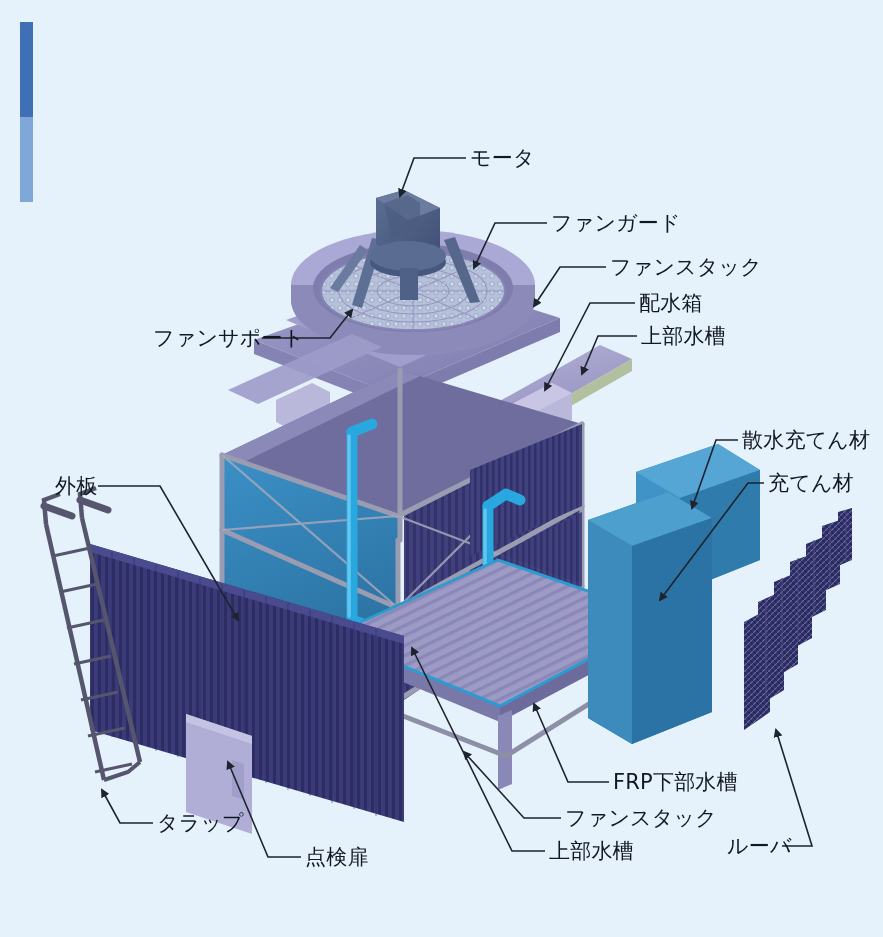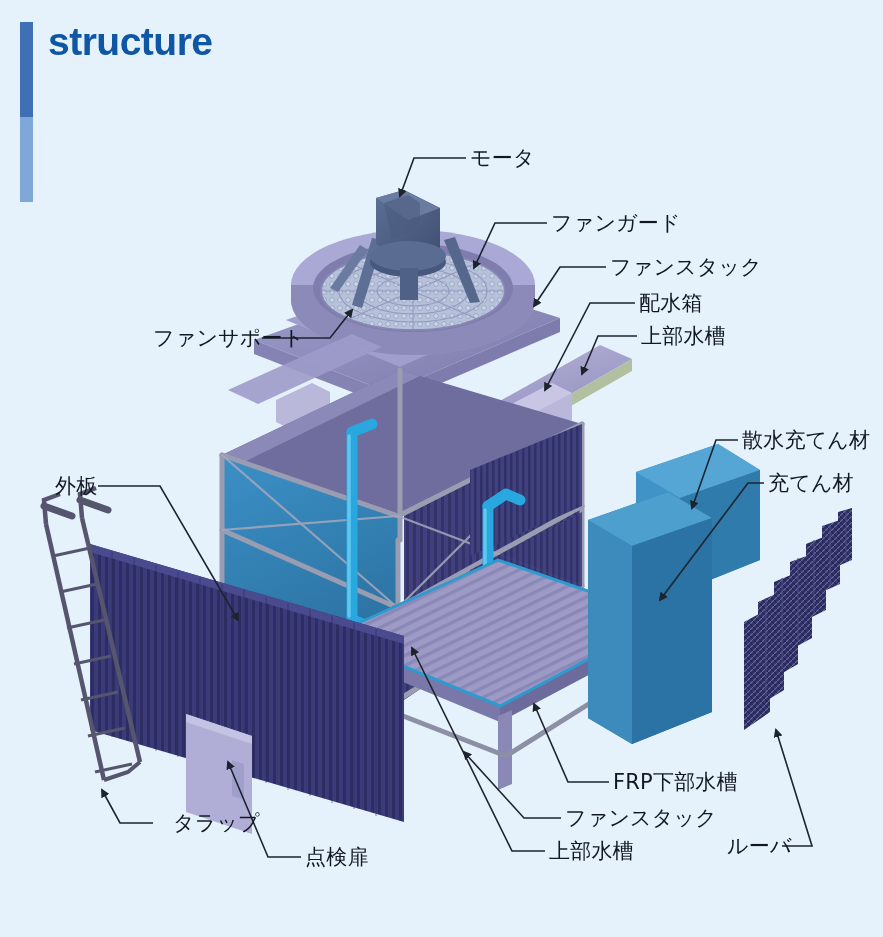--- a/index.html
+++ b/index.html
@@ -82,21 +82,20 @@
 </style>
 </head>
 <body>
 
 <div id="page">
 
   <div class="title-bar">
     <div class="seg-top"></div>
     <div class="seg-bot"></div>
   </div>
-  <div class="title-word">structure</div>
 
   <svg id="artwork" viewBox="0 0 883 937" xmlns="http://www.w3.org/2000/svg">
     <defs>
       <linearGradient id="gFanTop" x1="0" y1="0" x2="0.6" y2="1">
         <stop offset="0" stop-color="#bdbce0"></stop>
         <stop offset="1" stop-color="#9593c2"></stop>
       </linearGradient>
       <linearGradient id="gFanSide" x1="0" y1="0" x2="1" y2="1">
         <stop offset="0" stop-color="#9e9ccb"></stop>
         <stop offset="1" stop-color="#7d7bab"></stop>
@@ -387,18 +386,18 @@
   <div class="label" style="left:551px; top:209px;">ファンガード</div>
   <div class="label" style="left:610px; top:253px;">ファンスタック</div>
   <div class="label" style="left:639px; top:289px;">配水箱</div>
   <div class="label" style="left:641px; top:322px;">上部水槽</div>
   <div class="label" style="left:133px; top:324px;margin-left:20px;">ファンサポート</div>
   <div class="label" style="left:742px; top:426px;">散水充てん材</div>
   <div class="label" style="left:768px; top:469px;">充てん材</div>
   <div class="label" style="left:55px;  top:472px;">外板</div>
   <div class="label" style="left:613px; top:768px;">FRP下部水槽</div>
   <div class="label" style="left:565px; top:804px;">ファンスタック</div>
-  <div class="label" style="left:173px; top:809px;">タラップ</div>
+  <div class="label" style="left:157px; top:809px;">タラップ</div>
   <div class="label" style="left:549px; top:837px;">上部水槽</div>
   <div class="label" style="left:727px; top:832px;">ルーバ</div>
   <div class="label" style="left:305px; top:843px;">点検扉</div>
 
 </div>
 
 </body></html>

